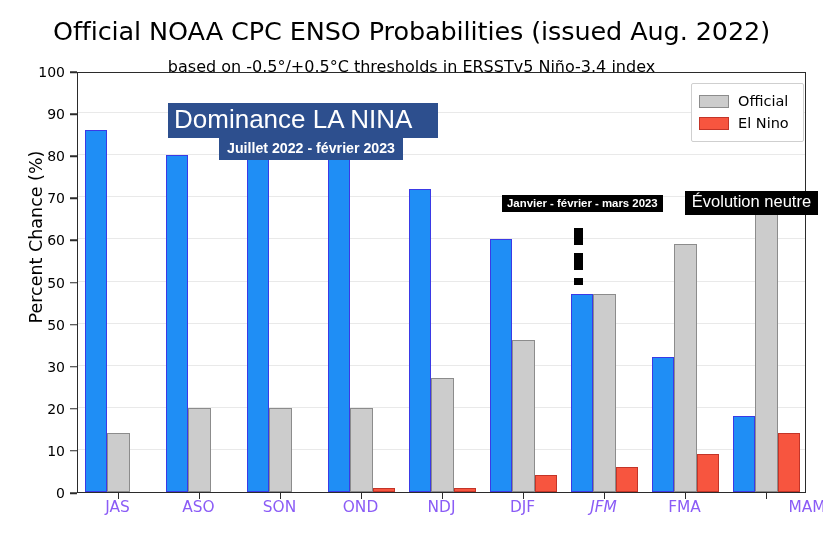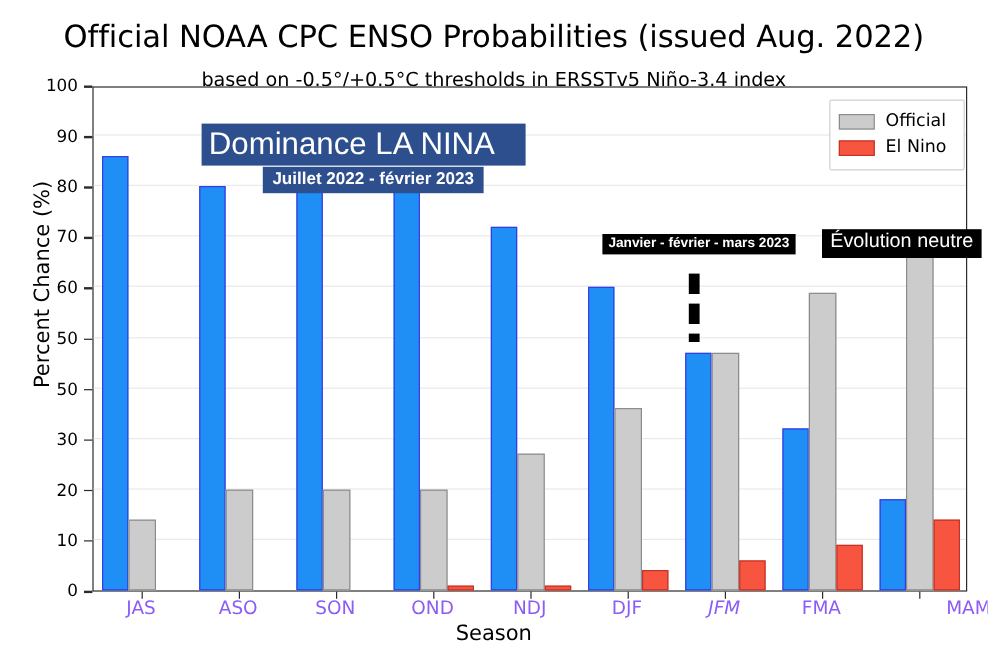--- a/index.html
+++ b/index.html
@@ -237,21 +237,20 @@
 <body>
 
 <div id="figure">
 
   <div id="chart-title">Official NOAA CPC ENSO Probabilities (issued Aug. 2022)</div>
 
   <div id="chart-subtitle">based on -0.5°/+0.5°C thresholds in ERSSTv5 Niño-3.4 index</div>
 
   <div id="ylabel">Percent Chance (%)</div>
 
-  <div id="xlabel">Season</div>
 
   <div id="plot-area">
     <div id="grid-layer">
         <div class="gridline" style="bottom: 42.1px;"></div>
         <div class="gridline" style="bottom: 84.2px;"></div>
         <div class="gridline" style="bottom: 126.3px;"></div>
         <div class="gridline" style="bottom: 168.4px;"></div>
         <div class="gridline" style="bottom: 210.5px;"></div>
         <div class="gridline" style="bottom: 252.6px;"></div>
         <div class="gridline" style="bottom: 294.7px;"></div>

